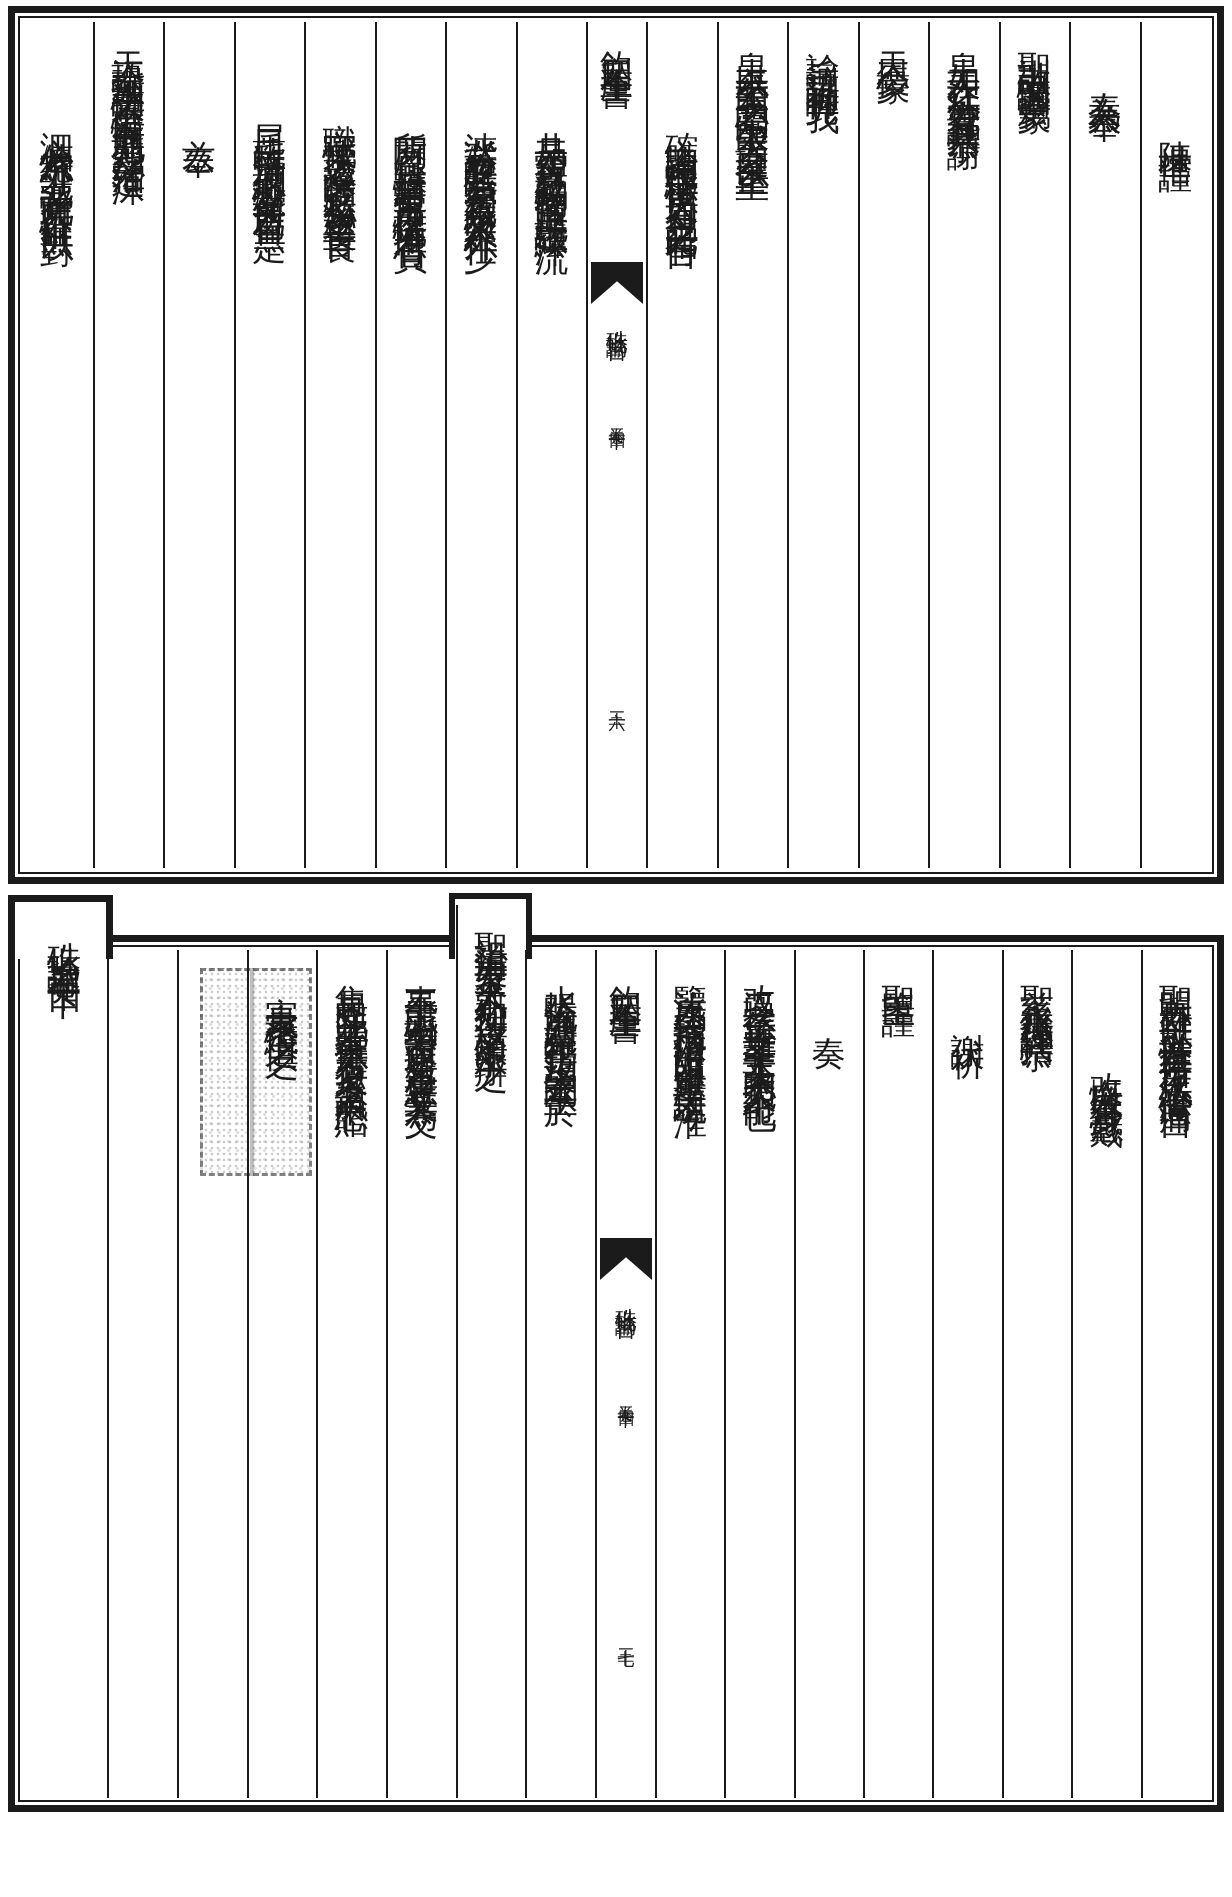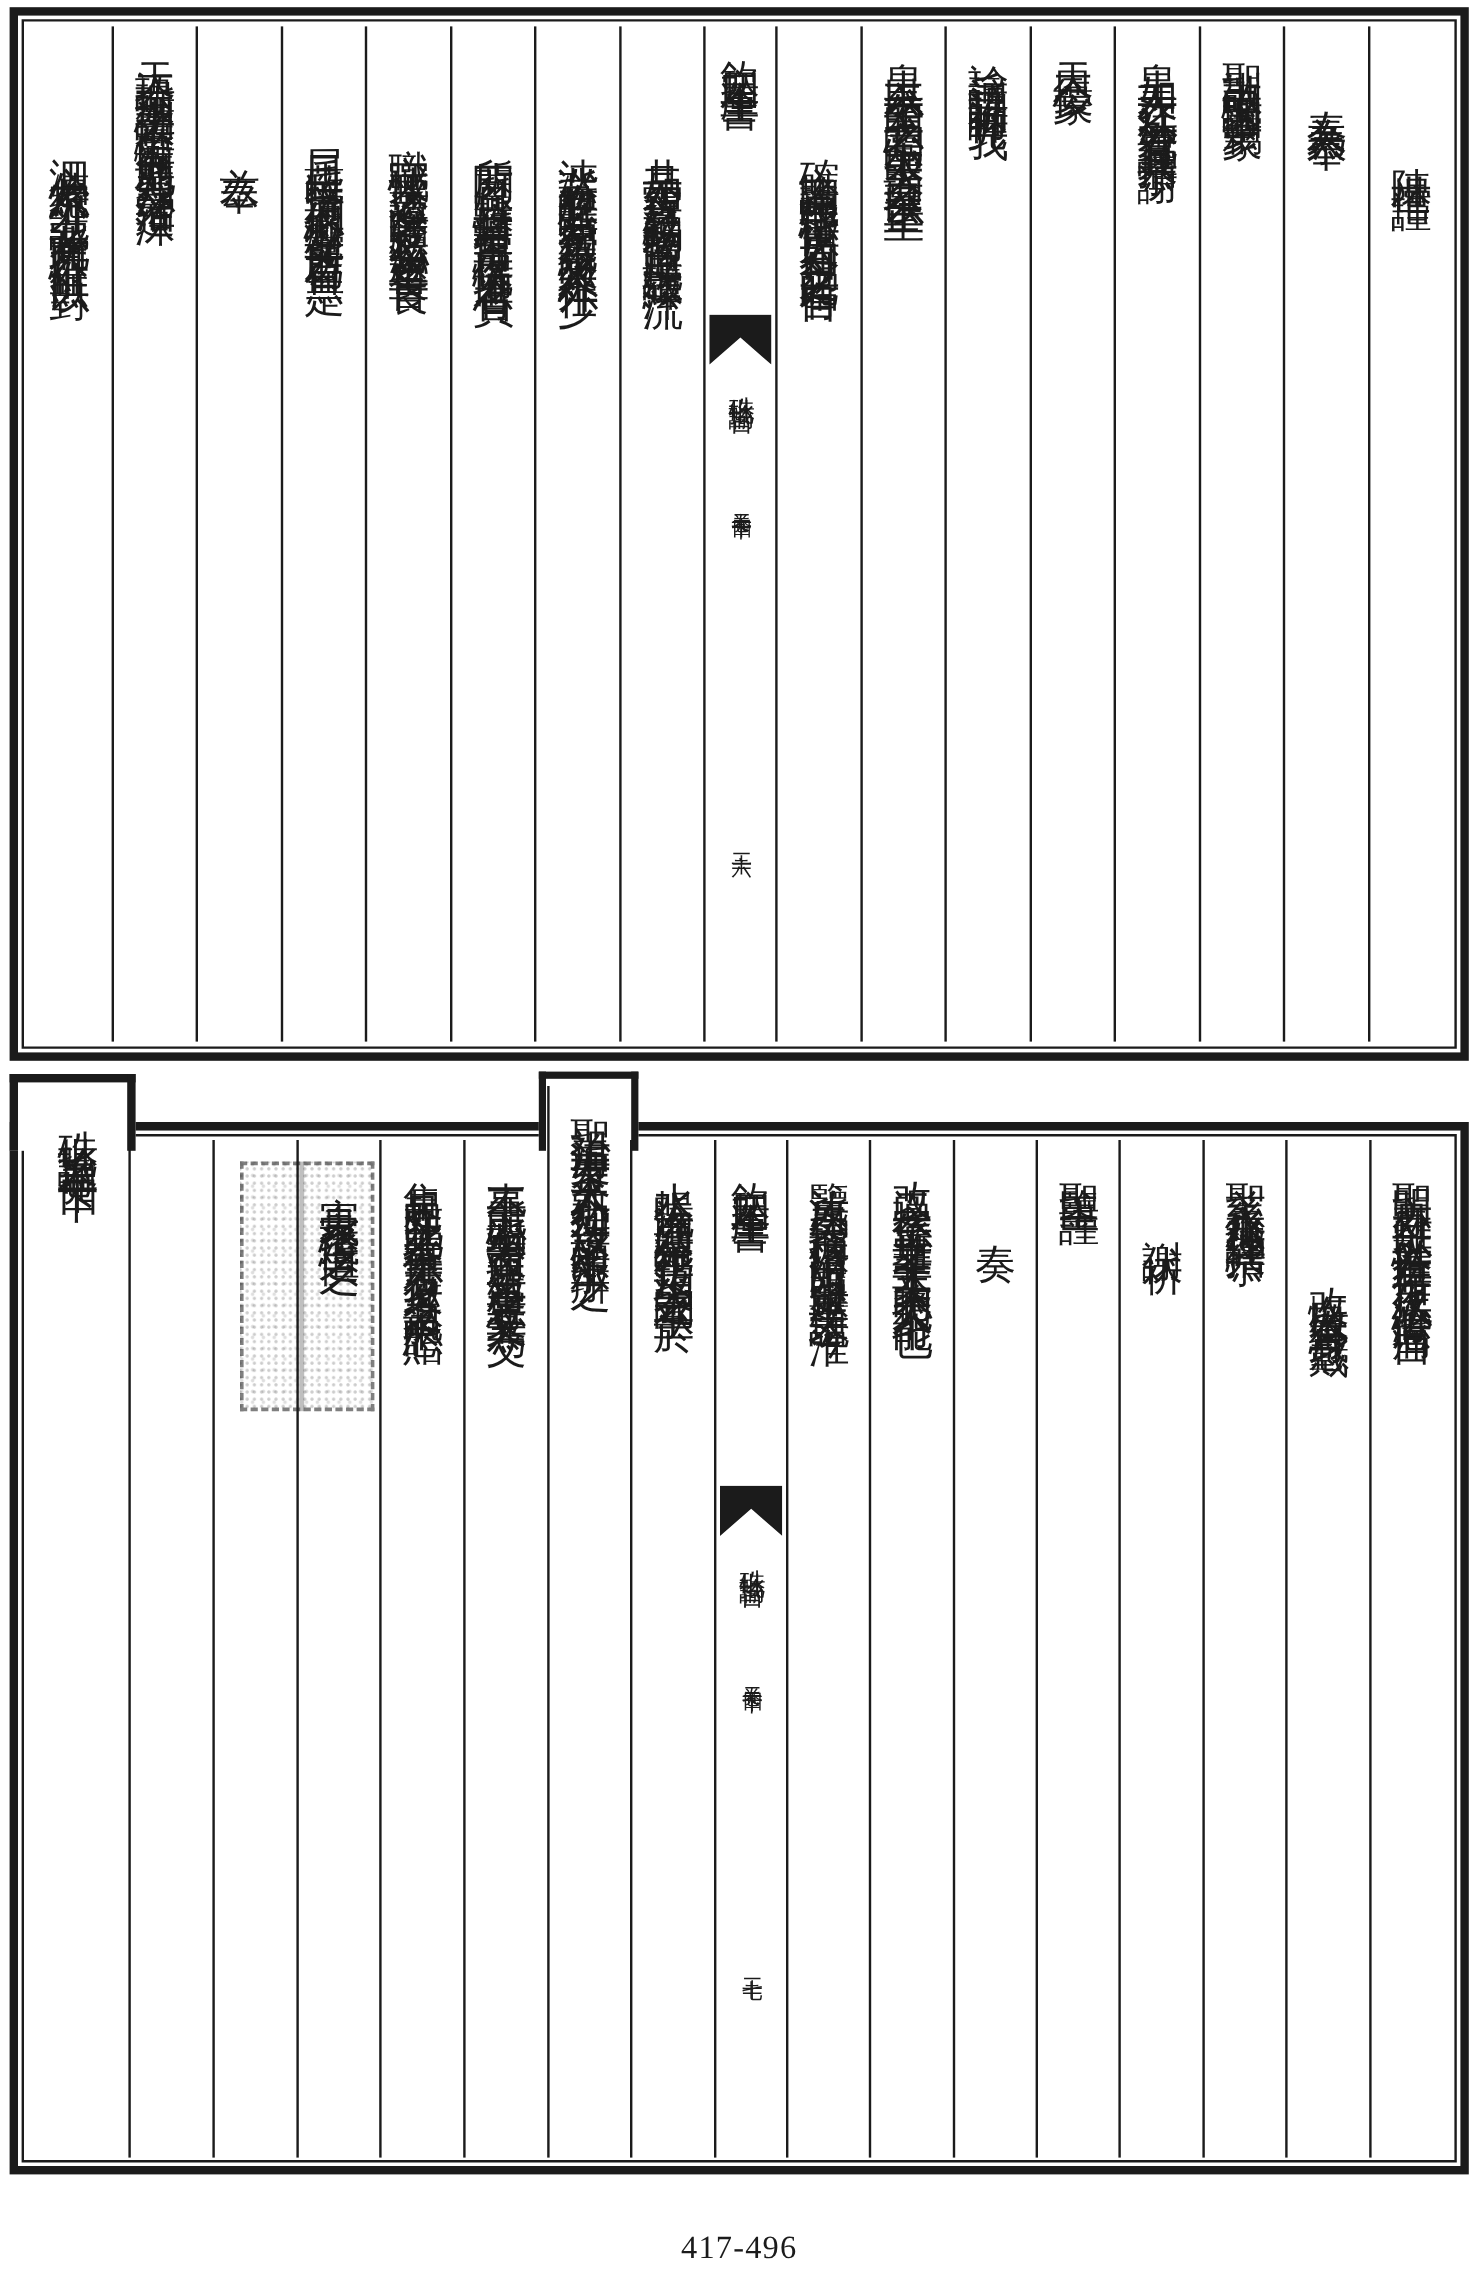--- a/index.html
+++ b/index.html
@@ -162,21 +162,20 @@
         <span class="vtext">硃批諭旨</span>
       </div>
     <div class="c-chapter">
         <span class="vtext">卷二十四下</span>
       </div>
     <div class="c-page">
         <span class="vtext">三十七</span>
       </div>
   </div>
 
-  <div class="footer">417-496</div>
 <div class="col" style="left: 1139.5px; top: 22px; width: 70.5px; height: 846px;">
       <span class="vtext" style="padding-top: 91px;">陳世倌謹</span>
     </div>
     <div class="col" style="left: 1069px; top: 22px; width: 70.5px; height: 846px;">
       <span class="vtext" style="padding-top: 43px;">奏為恭奉</span>
     </div>
     <div class="col" style="left: 998.5px; top: 22px; width: 70.5px; height: 846px;">
       <span class="vtext" style="padding-top: 3px;">聖訓敬申謝悃事竊蒙</span>
     </div>
     <div class="col" style="left: 928px; top: 22px; width: 70.5px; height: 846px;">

